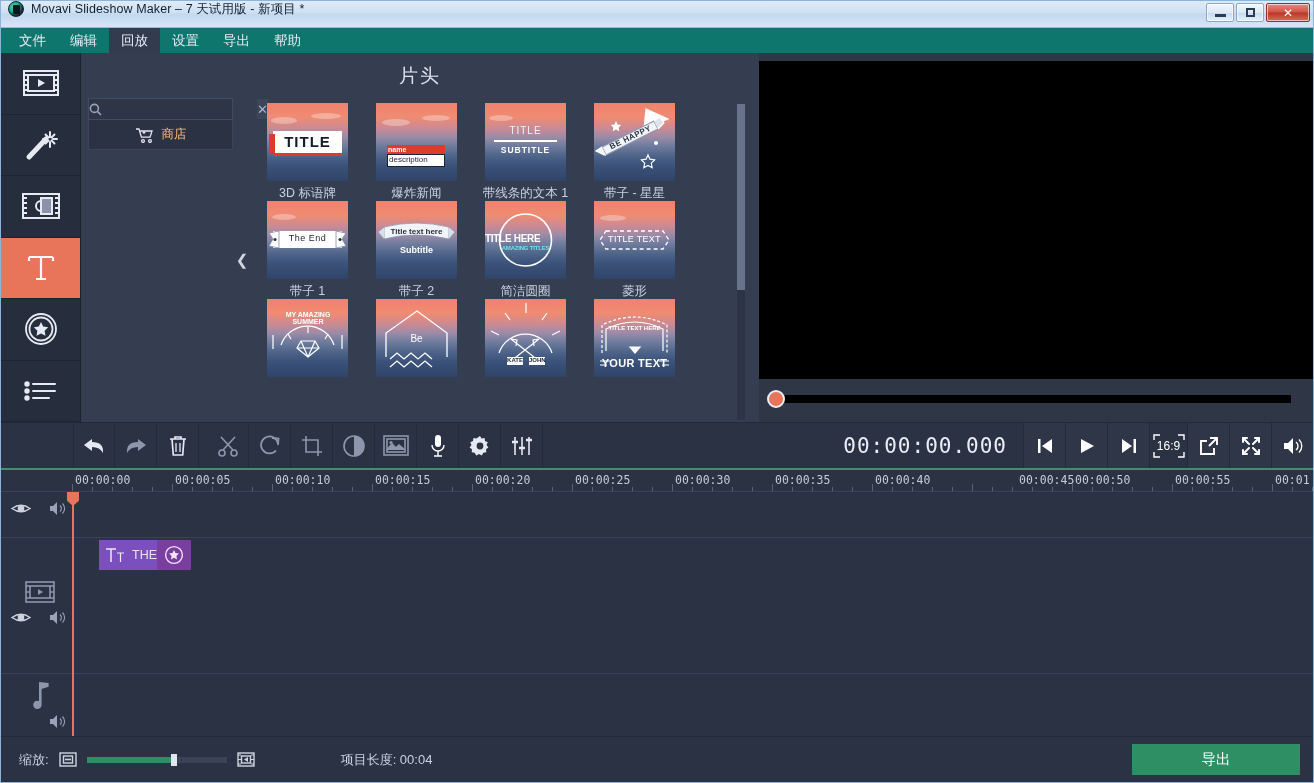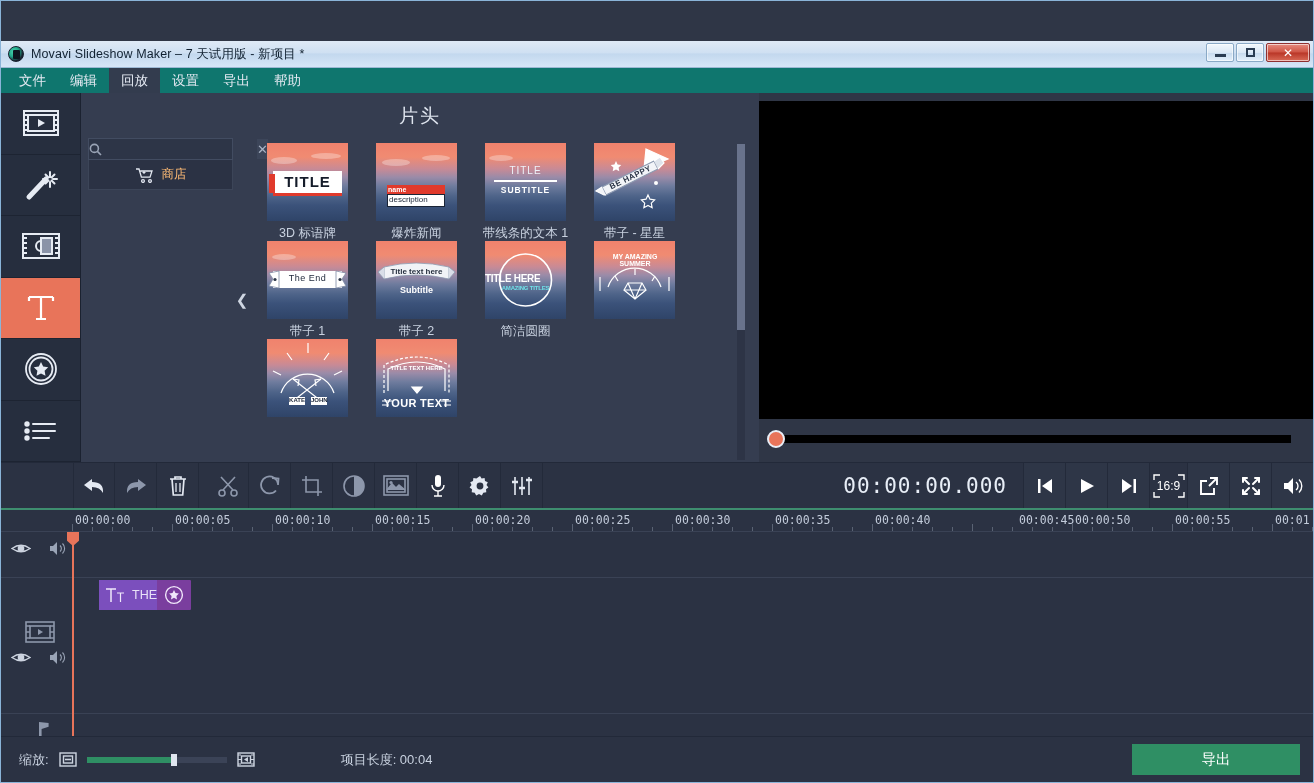--- a/index.html
+++ b/index.html
@@ -14,25 +14,24 @@
     width: 1314px; height: 783px;
     background: #2f3646;
     border: 1px solid #8ab4d8;
     display: flex; flex-direction: column;
   }
 
   
   .titlebar {
     height: 27px;
     background: linear-gradient(to bottom, #dfeaf6 0%, #cfe0f2 45%, #c3d8ee 50%, #d6e6f7 100%);
-    display: flex; align-items: center;
+    display: flex; align-items: flex-start;
     border-bottom: 1px solid #9db8d4;
     flex: 0 0 27px;
     position: relative;
-    margin-top: 40px;
   }
   .app-icon {
     width: 16px; height: 16px; margin-left: 7px; margin-right: 7px;
     border-radius: 50%;
     background: radial-gradient(circle at 35% 35%, #4ad6b0 0%, #22a88a 40%, #1a2230 70%);
     border: 1px solid #15202e;
     position: relative; flex: 0 0 16px;
   }
   .app-icon::after {
     content: ""; position: absolute; left: 4px; top: 3px;
@@ -472,35 +471,56 @@
               <div class="thumb">
                 <svg width="81" height="78" viewBox="0 0 81 78" style="position:absolute;left:0;top:0;" fill="none" stroke="#ffffff" stroke-width="1.6">
                   <circle cx="40.5" cy="39" r="26"></circle>
                 </svg>
                 <div style="position:absolute;left:0;top:32px;width:81px;color:#fff;font-size:10px;font-weight:bold;letter-spacing:-.3px;">TITLE HERE</div>
                 <div style="position:absolute;left:0;top:44px;width:81px;text-align:center;color:#6fe0e8;font-size:6px;font-weight:bold;letter-spacing:-.2px;">AMAZING TITLES</div>
               </div>
               <div class="tlabel">简洁圆圈</div>
             </div>
 
+            <div class="tile">
+              <div class="thumb">
+                <svg width="81" height="78" viewBox="0 0 81 78" style="position:absolute;left:0;top:0;" fill="none" stroke="#ffffff" stroke-width="1.3" stroke-dasharray="4 3">
+                  <path d="M12 30 H69 L75 39 L69 48 H12 L6 39 Z"></path>
+                </svg>
+                <div style="position:absolute;left:0;top:33px;width:81px;text-align:center;color:#fff;font-size:9px;letter-spacing:.3px;">TITLE TEXT</div>
+                <div class="cloud" style="left:6px;top:14px;width:26px;height:6px;"></div>
+              </div>
+              <div class="tlabel">菱形</div>
+            </div>
 
             <div class="tile">
               <div class="thumb">
                 <svg width="81" height="78" viewBox="0 0 81 78" style="position:absolute;left:0;top:0;" fill="none" stroke="#ffffff" stroke-width="1.2">
                   <path d="M14 46 A28 28 0 0 1 67 46"></path>
                   <path d="M6 50 v-14 M75 50 v-14"></path>
                   <path d="M34 42 h14 l4 7 -11 9 -11-9 Z"></path>
                   <path d="M34 42 l7 16 M48 42 l-7 16 M30 49 h22"></path>
                   <path d="M24 40 l-3-5 M58 40 l3-5 M41 34 v-6"></path>
                 </svg>
                 <div style="position:absolute;left:4px;top:12px;width:74px;text-align:center;color:#fff;font-size:7px;font-weight:bold;">MY AMAZING SUMMER</div>
               </div>
               <div class="tlabel"></div>
             </div>
 
+            <div class="tile">
+              <div class="thumb">
+                <svg width="81" height="78" viewBox="0 0 81 78" style="position:absolute;left:0;top:0;" fill="none" stroke="#ffffff" stroke-width="1.3">
+                  <path d="M10 58 V34 L41 12 L71 34 V58"></path>
+                  <path d="M14 60 l7-6 7 6 7-6 7 6 7-6 7 6"></path>
+                  <path d="M14 68 l7-6 7 6 7-6 7 6 7-6 7 6"></path>
+                </svg>
+                <div style="position:absolute;left:0;top:34px;width:81px;text-align:center;color:#fff;font-size:10px;">Be</div>
+              </div>
+              <div class="tlabel"></div>
+            </div>
 
             <div class="tile">
               <div class="thumb">
                 <svg width="81" height="78" viewBox="0 0 81 78" style="position:absolute;left:0;top:0;" fill="none" stroke="#ffffff" stroke-width="1.2">
                   <path d="M14 54 A28 28 0 0 1 67 54"></path>
                   <path d="M41 4 v10 M20 14 l5 7 M62 14 l-5 7 M6 32 l8 4 M75 32 l-8 4"></path>
                   <path d="M26 40 L54 62 M54 40 L26 62"></path>
                   <path d="M26 40 l6 1 -1 6 M54 40 l-6 1 1 6"></path>
                   <rect x="22" y="58" width="16" height="8" fill="#fff" stroke="none"></rect>
                   <rect x="44" y="58" width="16" height="8" fill="#fff" stroke="none"></rect>

